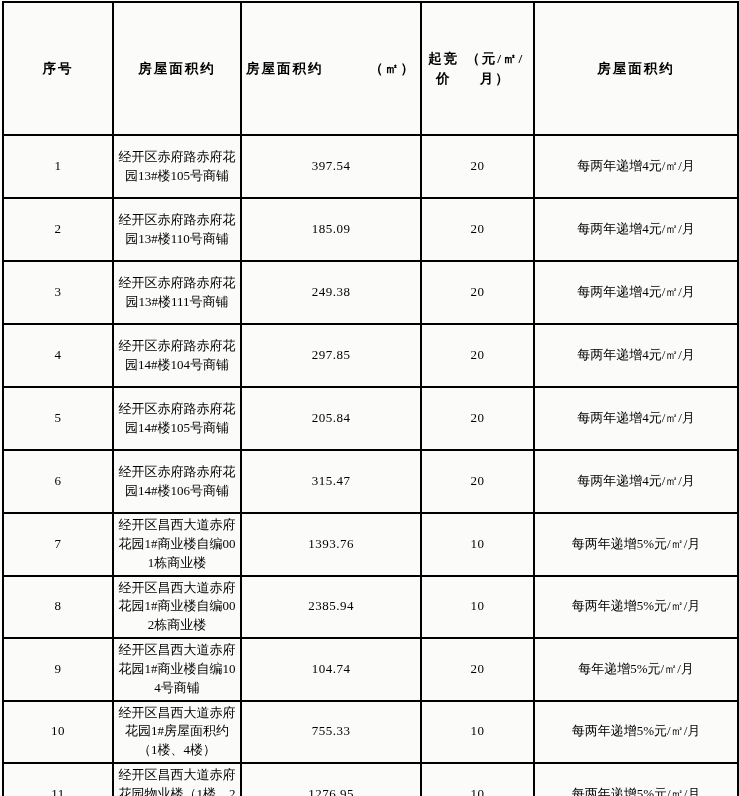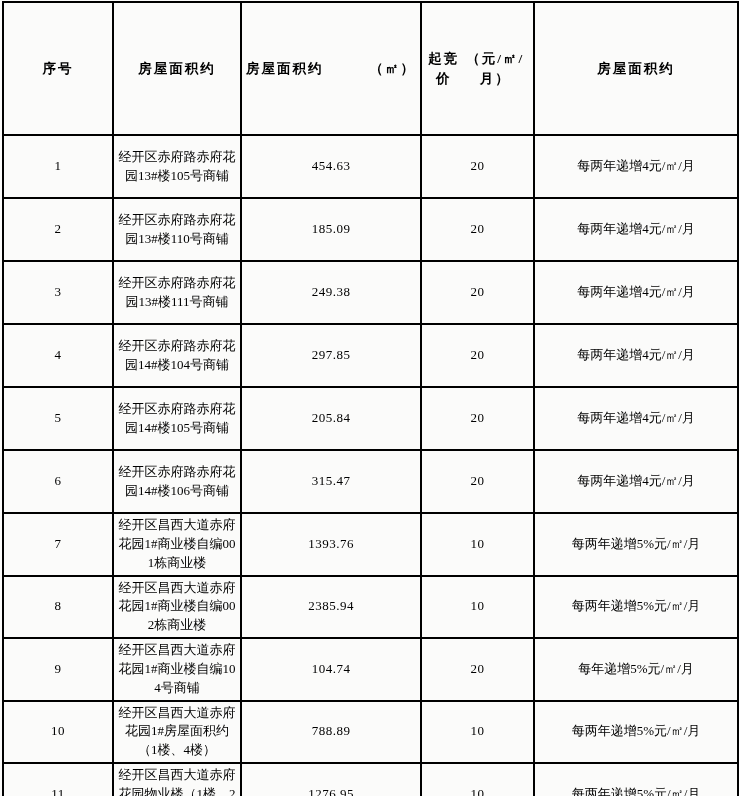--- a/index.html
+++ b/index.html
@@ -73,21 +73,21 @@
           <span>起竞价</span>
           <span>（元/㎡/月）</span>
         </div>
       </th>
       <th>房屋面积约</th>
     </tr>
 
     <tr class="tall">
       <td class="num">1</td>
       <td>经开区赤府路赤府花园13#楼105号商铺</td>
-      <td class="num">454.63</td>
+      <td class="num">397.54</td>
       <td class="num">20</td>
       <td>每两年递增4元/㎡/月</td>
     </tr>
     <tr class="tall">
       <td class="num">2</td>
       <td>经开区赤府路赤府花园13#楼110号商铺</td>
       <td class="num">185.09</td>
       <td class="num">20</td>
       <td>每两年递增4元/㎡/月</td>
     </tr>
@@ -137,21 +137,21 @@
     <tr class="s52">
       <td class="num">9</td>
       <td>经开区昌西大道赤府花园1#商业楼自编104号商铺</td>
       <td class="num">104.74</td>
       <td class="num">20</td>
       <td>每年递增5%元/㎡/月</td>
     </tr>
     <tr class="s52">
       <td class="num">10</td>
       <td>经开区昌西大道赤府花园1#房屋面积约（1楼、4楼）</td>
-      <td class="num">788.89</td>
+      <td class="num">755.33</td>
       <td class="num">10</td>
       <td>每两年递增5%元/㎡/月</td>
     </tr>
     <tr class="s54">
       <td class="num">11</td>
       <td>经开区昌西大道赤府花园物业楼（1楼、2楼、3楼）</td>
       <td class="num">1276.95</td>
       <td class="num">10</td>
       <td>每两年递增5%元/㎡/月</td>
     </tr>

